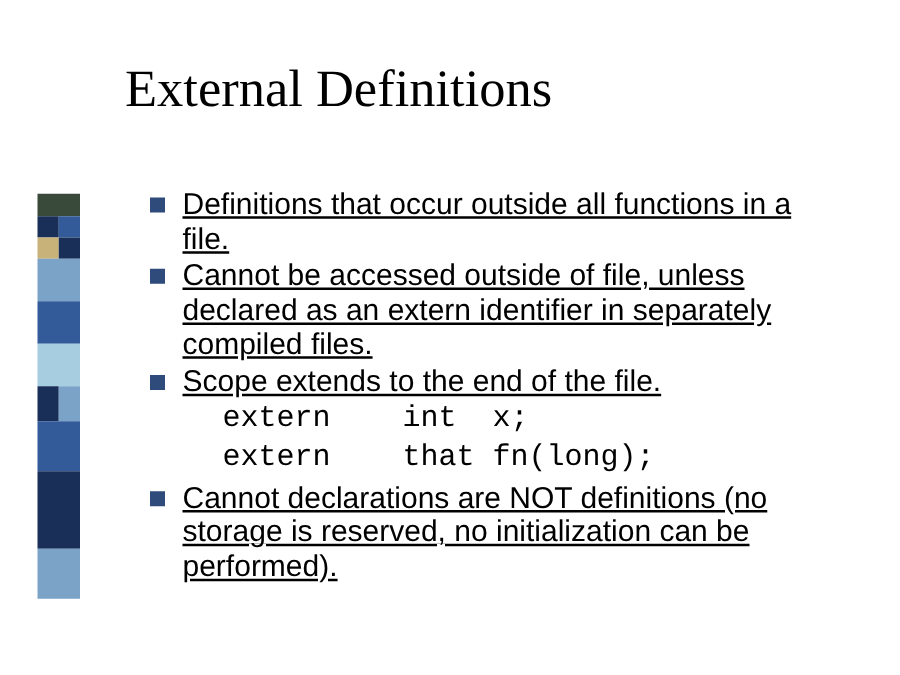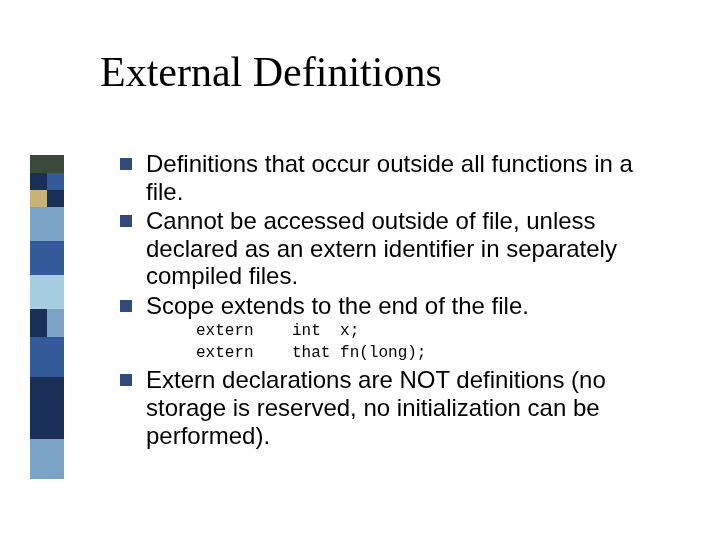--- a/index.html
+++ b/index.html
@@ -32,38 +32,39 @@
   .body {
     position: absolute;
     left: 120px;
     top: 150px;
     width: 540px;
   }
   .bullet-row {
     display: flex;
     align-items: flex-start;
     margin-bottom: 2px;
+    text-decoration: underline;
   }
   .bullet {
     width: 12px;
     height: 12px;
     background: #2f4b7c;
     flex: 0 0 12px;
     margin-top: 8px;
     margin-right: 14px;
   }
   .bullet-text {
     font-size: 24px;
     line-height: 1.15;
     color: #000;
   }
   .code-block {
-    margin-left: 76px;
+    margin-left: 58px;
     font-family: "Courier New", Courier, monospace;
-    font-size: 16px;
+    font-size: 24px;
     line-height: 1.15;
     white-space: pre;
     color: #000;
     margin-top: 2px;
     margin-bottom: 4px;
   }
   
   .deco {
     position: absolute;
     left: 30px;
@@ -104,21 +105,21 @@
     <div class="bullet-row">
       <div class="bullet"></div>
       <div class="bullet-text">Scope extends to the end of the file.</div>
     </div>
 
     <div class="code-block">extern    int  x;</div>
     <div class="code-block">extern    that fn(long);</div>
 
     <div class="bullet-row">
       <div class="bullet"></div>
-      <div class="bullet-text">Extern declarations are NOT definitions (no storage is reserved, no initialization can be performed).</div>
+      <div class="bullet-text">Cannot declarations are NOT definitions (no storage is reserved, no initialization can be performed).</div>
     </div>
 
   </div>
 
   <div class="deco">
     <div class="deco-row">
         <div class="db c-gr" style="width:34px;height:18px"></div>
       </div>
     <div class="deco-row">
       <div class="db c-dk" style="width:17px;height:17px"></div>

